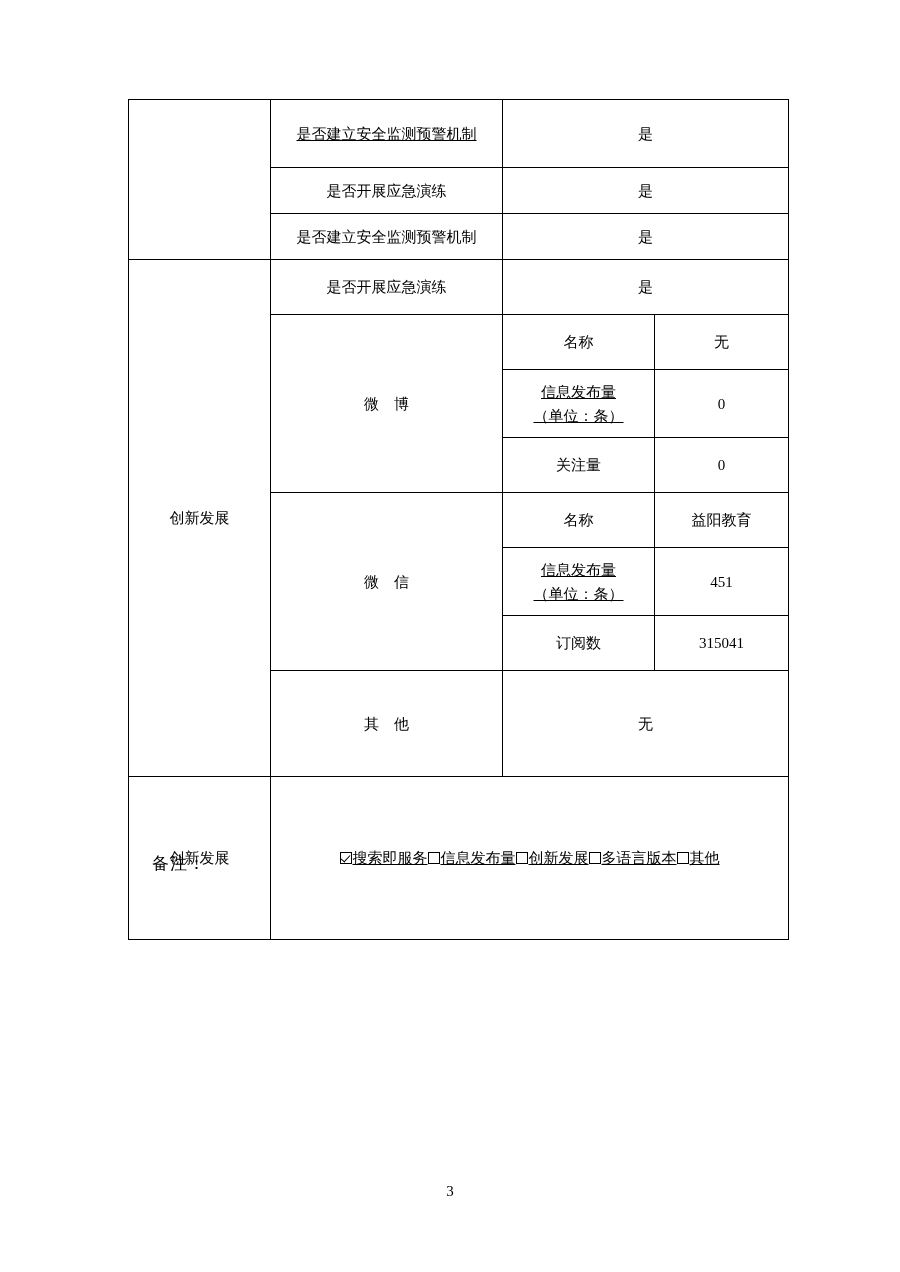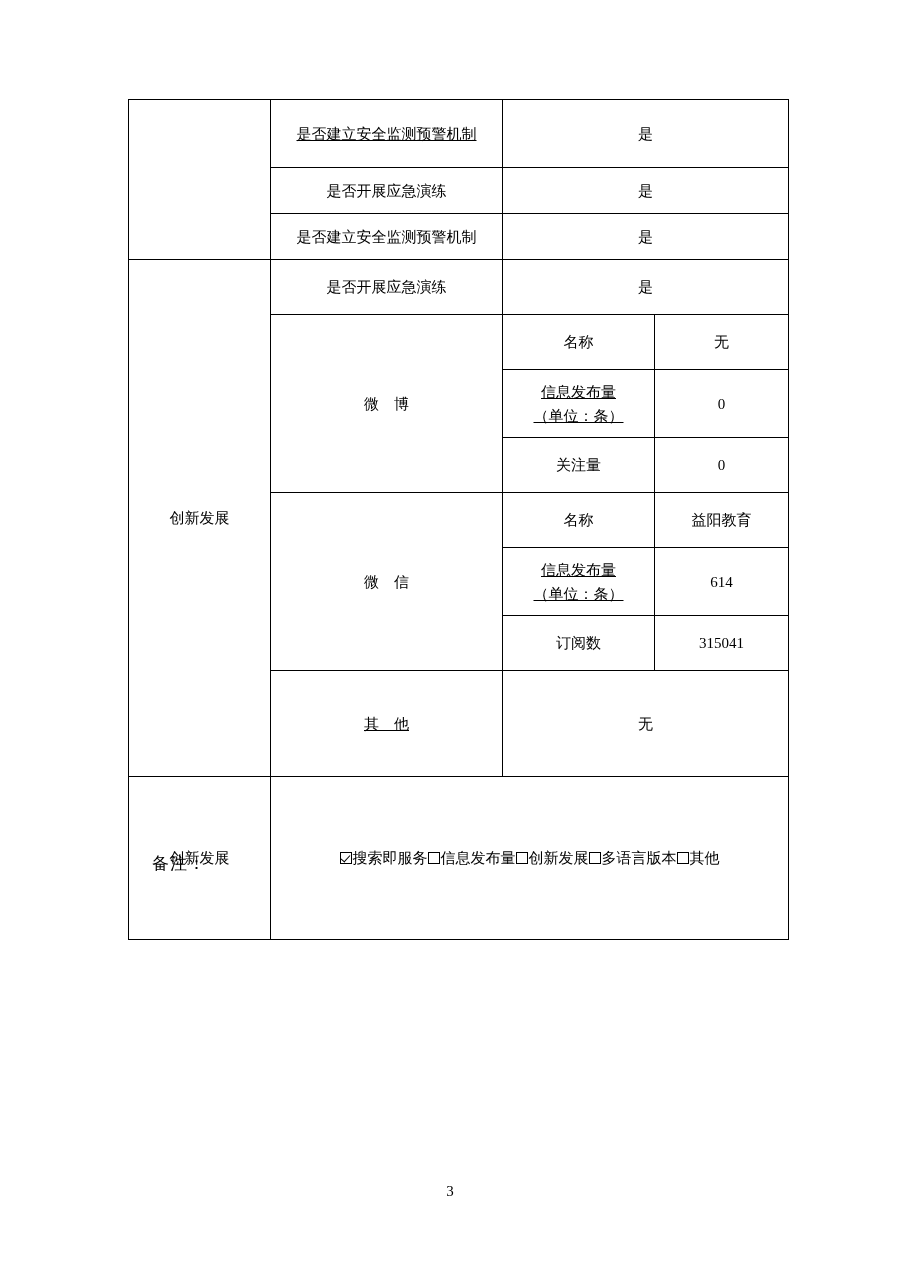--- a/index.html
+++ b/index.html
@@ -39,21 +39,21 @@
     font-family: "Liberation Serif", "DejaVu Serif", serif;
   }
   .c-label { width: 142px; }
   .c-mid   { width: 232px; }
   .c-sub   { width: 152px; }
   .c-val   { width: 134px; }
 
   .h-two  { height: 55px; text-decoration: underline; }
   .h-one  { height: 33px; }
   .h-row  { height: 42px; }
-  .h-big  { height: 93px; text-decoration: underline; }
+  .h-big  { height: 93px; }
   .h-inno { height: 150px; }
 
   .two-line { line-height: 1.5; }
 
   .innovation-cell {
     font-size: 15px;
     white-space: nowrap;
   }
   .chk {
     display: inline-block;
@@ -69,21 +69,21 @@
     content: "";
     position: absolute;
     left: 2px;
     top: 0px;
     width: 4px;
     height: 8px;
     border: solid #000;
     border-width: 0 1.4px 1.4px 0;
     transform: rotate(42deg);
   }
-  .opt { margin-right: 0px; }
+  .opt { margin-right: 0px; text-decoration: underline; }
 
   .remark {
     position: absolute;
     left: 128px;
     top: 852px;
     font-size: 17px;
     letter-spacing: 1px;
     padding-left: 24px;
   }
   .page-number {
@@ -149,21 +149,21 @@
       <tr>
         <td rowspan="3">微　信</td>
         <td class="h-row">名称</td>
         <td>益阳教育</td>
       </tr>
       <tr>
         <td class="h-two two-line">
           <span>信息发布量</span><br>
           <span>（单位：条）</span>
         </td>
-        <td>614</td>
+        <td>451</td>
       </tr>
       <tr>
         <td class="h-row">订阅数</td>
         <td>315041</td>
       </tr>
 
       <tr>
         <td class="h-big">其　他</td>
         <td colspan="2">无</td>
       </tr>

